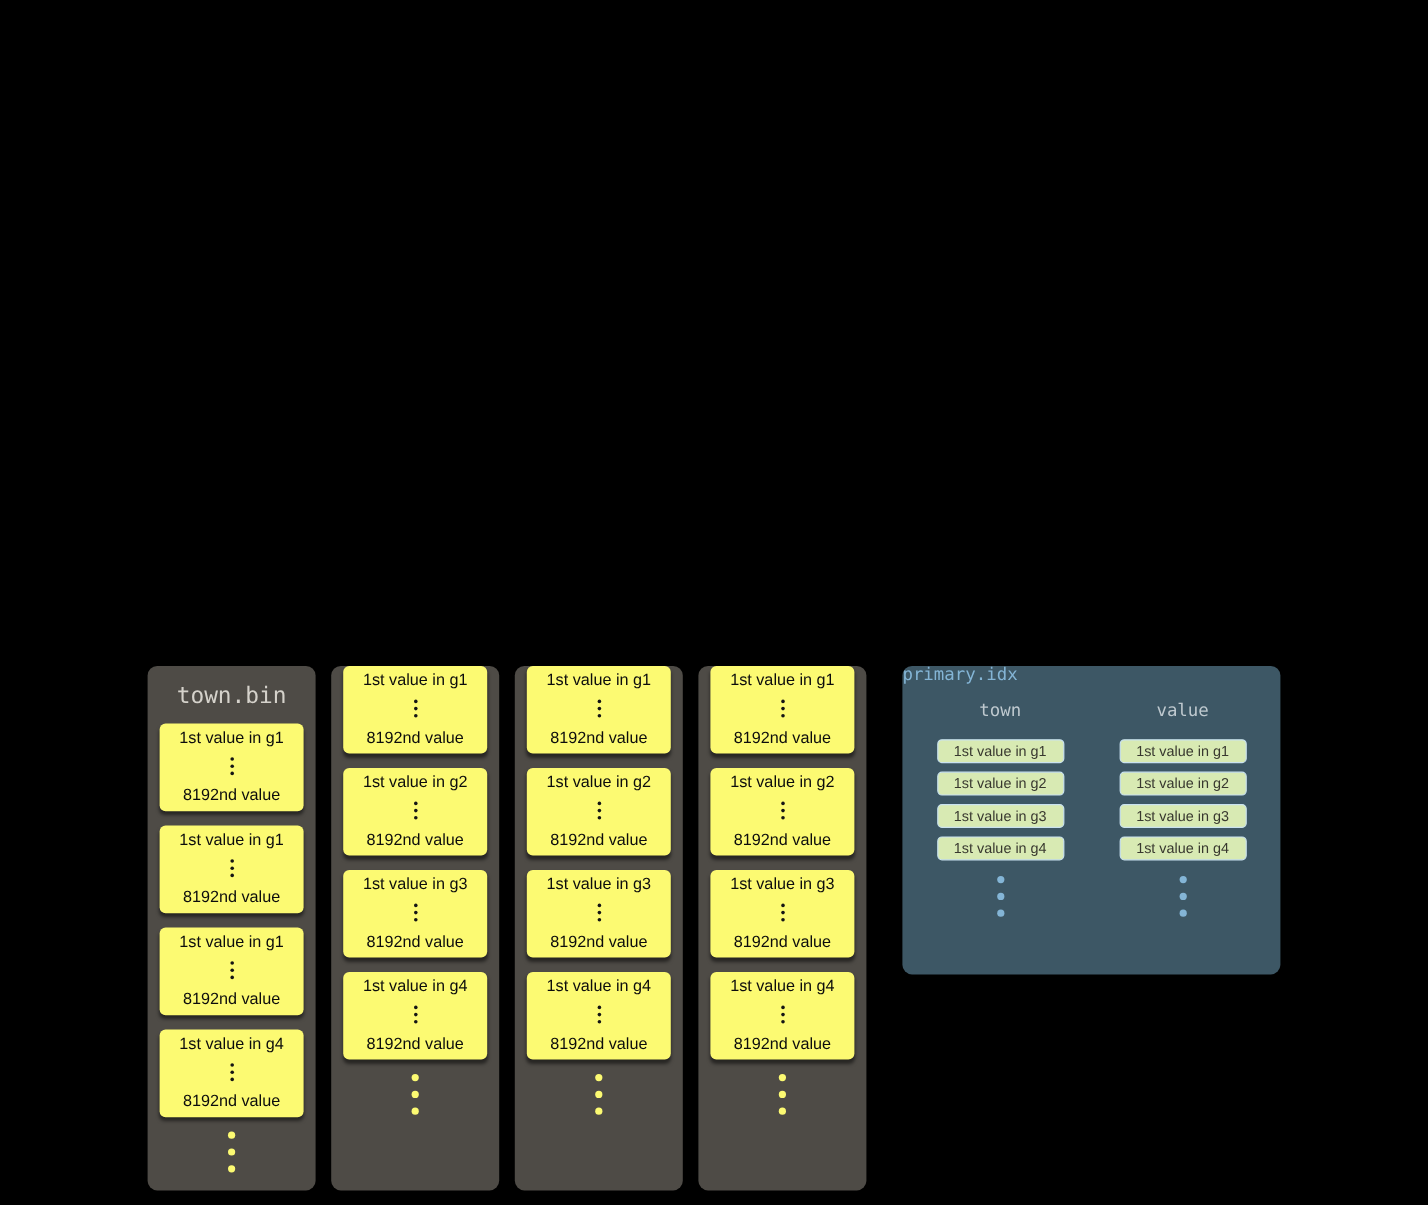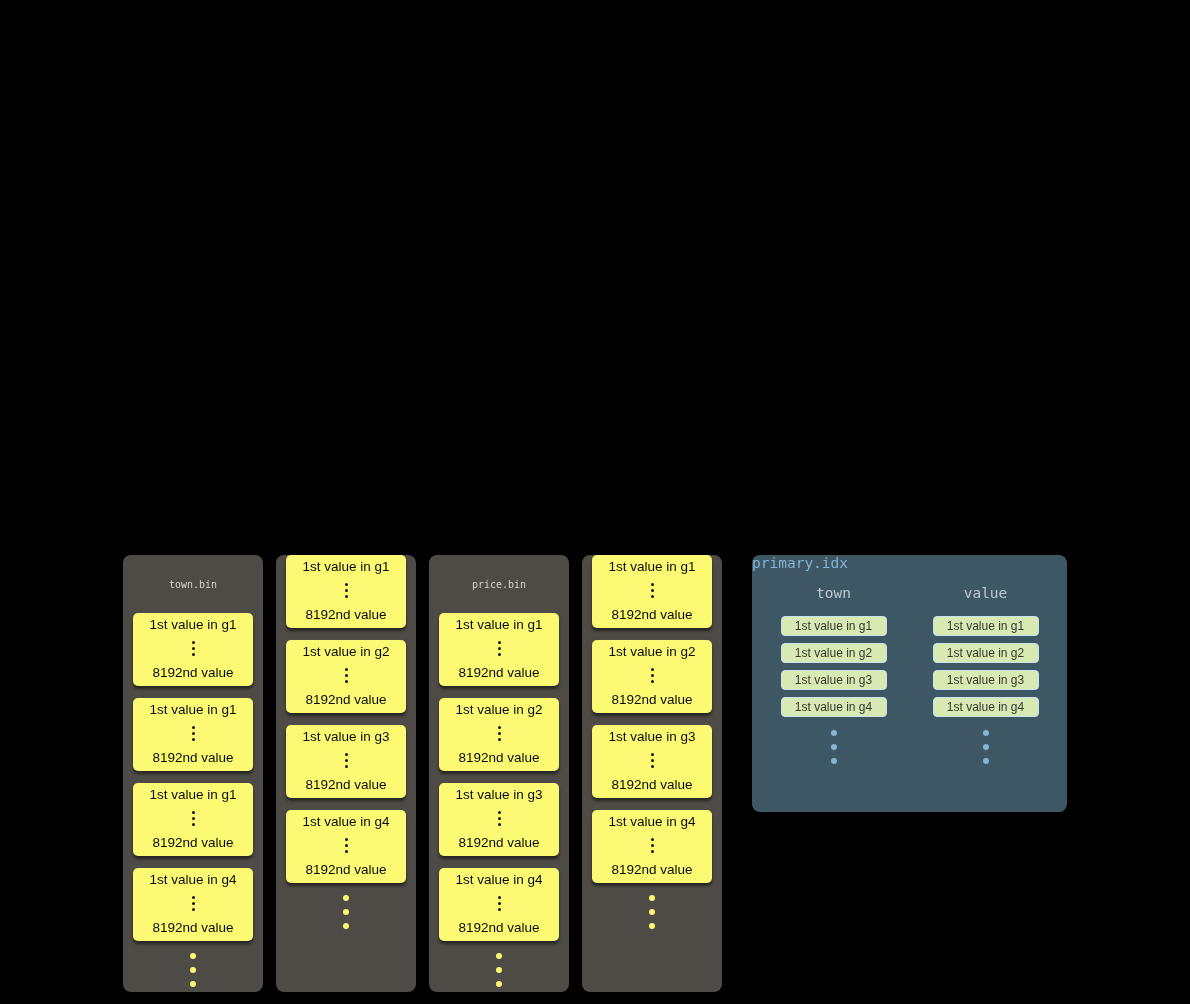--- a/index.html
+++ b/index.html
@@ -31,25 +31,25 @@
   }
   .bin-panel {
     width: 140px;
     height: 437px;
     background: var(--bin-panel-bg, #4e4b46);
     border-radius: 8px;
     box-sizing: border-box;
   }
   .bin-title {
     height: 34px;
-    padding-top: 24px;
+    padding-top: 14px;
     box-sizing: content-box;
     text-align: center;
     font-family: "DejaVu Sans Mono", monospace;
-    font-size: 10px;
+    font-size: 19px;
     color: var(--bin-title, #d5d2cb);
   }
   .granule {
     height: 73px;
     margin: 0 10px 12px 10px;
     background: var(--granule-bg, #fcfa72);
     border-radius: 5px;
     box-shadow: 0 3px 3px rgba(0,0,0,0.5);
     box-sizing: border-box;
     padding: 4px 2px 6px 2px;
@@ -225,21 +225,20 @@
           </div>
           <div class="g-label">8192nd value</div>
         </div>
         <div class="more-dots">
           <span class="more-dot yellow"></span>
           <span class="more-dot yellow"></span>
           <span class="more-dot yellow"></span>
         </div>
       </div>
       <div class="bin-panel">
-        <div class="bin-title">price.bin</div>
         <div class="granule">
           <div class="g-label">1st value in g1</div>
           <div class="g-ellipsis">
             <span class="g-dot"></span>
             <span class="g-dot"></span>
             <span class="g-dot"></span>
           </div>
           <div class="g-label">8192nd value</div>
         </div>
         <div class="granule">

